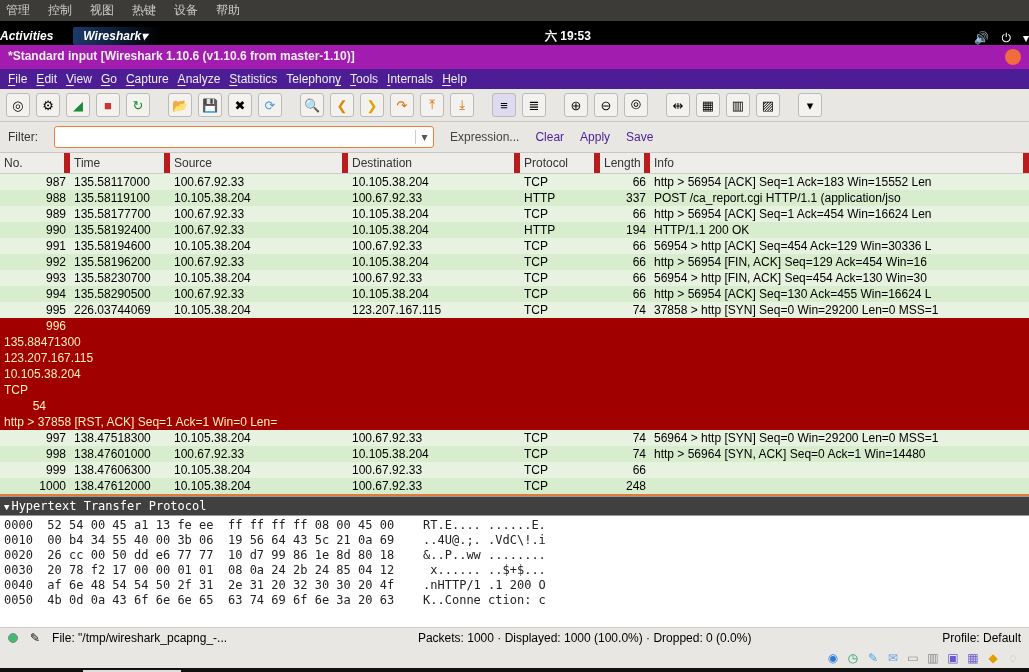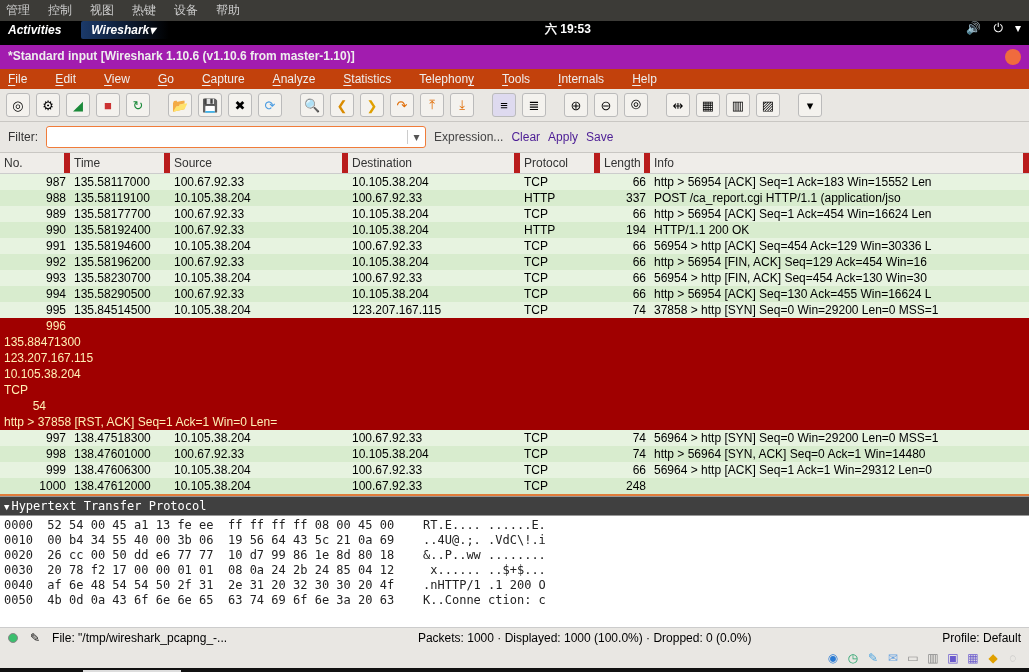--- a/index.html
+++ b/index.html
@@ -3,51 +3,51 @@
 <meta charset="utf-8">
 <style>
 * { margin: 0; padding: 0; box-sizing: border-box; font-family: sans-serif; font-size: 12px; }
 body { background: #f0f0f0; width: 1029px; }
 
 
 .sysmenu { background: #3c3b37; color: #ccc; padding: 2px 6px; display: flex; gap: 18px; font-size: 12px; }
 .sysmenu span { cursor: default; }
 
 
-.toppanel { background: #000; color: #fff; display: flex; align-items: flex-start; height: 24px; padding: 0 8px; }
+.toppanel { background: #000; color: #fff; display: flex; align-items: flex-end; height: 24px; padding: 0 0; }
 .toppanel .left { display: flex; gap: 20px; align-items: center; }
 .toppanel .center { flex: 1; text-align: center; font-weight: bold; }
 .toppanel .right { display: flex; gap: 12px; align-items: center; }
 .activities { font-weight: bold; font-style: italic; }
 .wsapp { background: linear-gradient(90deg, #1b3a6a, #000); padding: 2px 14px 2px 10px; font-weight: bold; font-style: italic; border-radius: 2px; }
 
 
 .titlebar { background: #a21caf; color: #eee; display: flex; align-items: flex-start; padding: 4px 8px; font-weight: bold; }
 .titlebar .title { flex: 1; }
 .titlebar .closebtn { width: 16px; height: 16px; border-radius: 8px; background: #f06b3e; display: inline-block; }
 
 
-.appmenu { background: #c2410c; color: #eee; padding: 3px 8px; display: flex; gap: 28px; }
+.appmenu { background: #4c1d95; color: #eee; padding: 3px 8px; display: flex; gap: 9px; }
 .appmenu span { cursor: default; }
 .u { text-decoration: underline; text-underline-offset: 2px; }
 
 
 .toolbar { background: #e9e7e3; padding: 4px 6px; display: flex; gap: 6px; align-items: center; border-bottom: 1px solid #c9c7c3; flex-wrap: nowrap; }
 .tb-btn { width: 24px; height: 24px; border: 1px solid #bbb; border-radius: 3px; background: #f4f2ee; display: inline-flex; align-items: center; justify-content: center; font-size: 13px; }
 .tb-sep { width: 6px; }
 .tb-start { color: #1b8a3a; }
 .tb-stop { color: #c33; }
 .tb-reload { color: #4b9ce2; }
 .tb-find { color: #2a5ea5; }
 .tb-prev { color: #d98b00; }
 .tb-next { color: #e0a000; }
 .tb-arrow { color: #e06a00; }
 
 
-.filterbar { background: #e9e7e3; padding: 4px 8px; display: flex; align-items: center; gap: 8px; border-bottom: 1px solid #c9c7c3; }
+.filterbar { background: #e9e7e3; padding: 4px 8px; display: flex; align-items: center; gap: 16px; border-bottom: 1px solid #c9c7c3; }
 .filterbar label { color: #333; }
 .filterbox { flex: 0 0 380px; border: 1.5px solid #f07c3a; border-radius: 3px; display: flex; background: #fff; height: 22px; align-items: center; }
 .filterbox input { border: none; outline: none; flex: 1; padding: 2px 6px; }
 .filterbox .dd { width: 18px; text-align: center; border-left: 1px solid #ccc; color: #555; }
 .filt-link { color: #444; cursor: default; }
 .filt-dim { color: #4c1d95; }
 
 
 .plist { background: #fff; }
 .plist-head { display: flex; background: #efede9; border-bottom: 1px solid #ccc; font-family: monospace; }
@@ -256,21 +256,21 @@
         <div class="c-no">994</div>
         <div class="c-time">135.58290500</div>
         <div class="c-src">100.67.92.33</div>
         <div class="c-dst">10.105.38.204</div>
         <div class="c-proto">TCP</div>
         <div class="c-len">66</div>
         <div class="c-info">http &gt; 56954 [ACK] Seq=130 Ack=455 Win=16624 L</div>
       </div>
       <div class="prow odd-green">
         <div class="c-no">995</div>
-        <div class="c-time">135.84514500</div>
+        <div class="c-time">226.03744069</div>
         <div class="c-src">10.105.38.204</div>
         <div class="c-dst">123.207.167.115</div>
         <div class="c-proto">TCP</div>
         <div class="c-len">74</div>
         <div class="c-info">37858 &gt; http [SYN] Seq=0 Win=29200 Len=0 MSS=1</div>
       </div>
       <div class="prow red-row">
         <div class="c-no">996</div>
         <div class="c-time">135.88471300</div>
         <div class="c-src">123.207.167.115</div>
@@ -297,21 +297,20 @@
         <div class="c-len">74</div>
         <div class="c-info">http &gt; 56964 [SYN, ACK] Seq=0 Ack=1 Win=14480 </div>
       </div>
       <div class="prow odd-green">
         <div class="c-no">999</div>
         <div class="c-time">138.47606300</div>
         <div class="c-src">10.105.38.204</div>
         <div class="c-dst">100.67.92.33</div>
         <div class="c-proto">TCP</div>
         <div class="c-len">66</div>
-        <div class="c-info">56964 &gt; http [ACK] Seq=1 Ack=1 Win=29312 Len=0</div>
       </div>
       <div class="prow even-green">
         <div class="c-no">1000</div>
         <div class="c-time">138.47612000</div>
         <div class="c-src">10.105.38.204</div>
         <div class="c-dst">100.67.92.33</div>
         <div class="c-proto">TCP</div>
         <div class="c-len">248</div>
       </div>
     </div>

